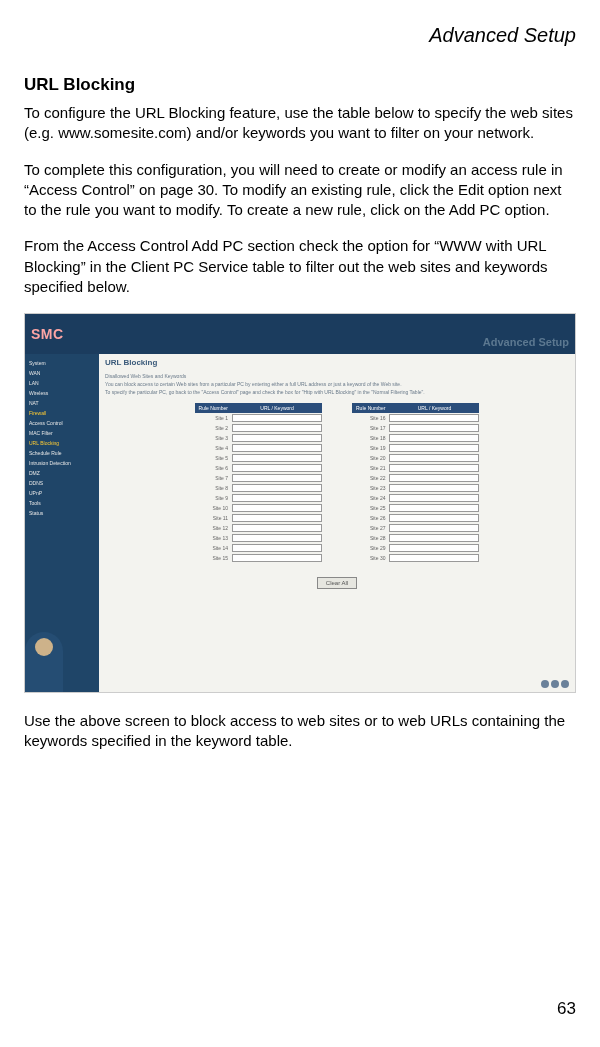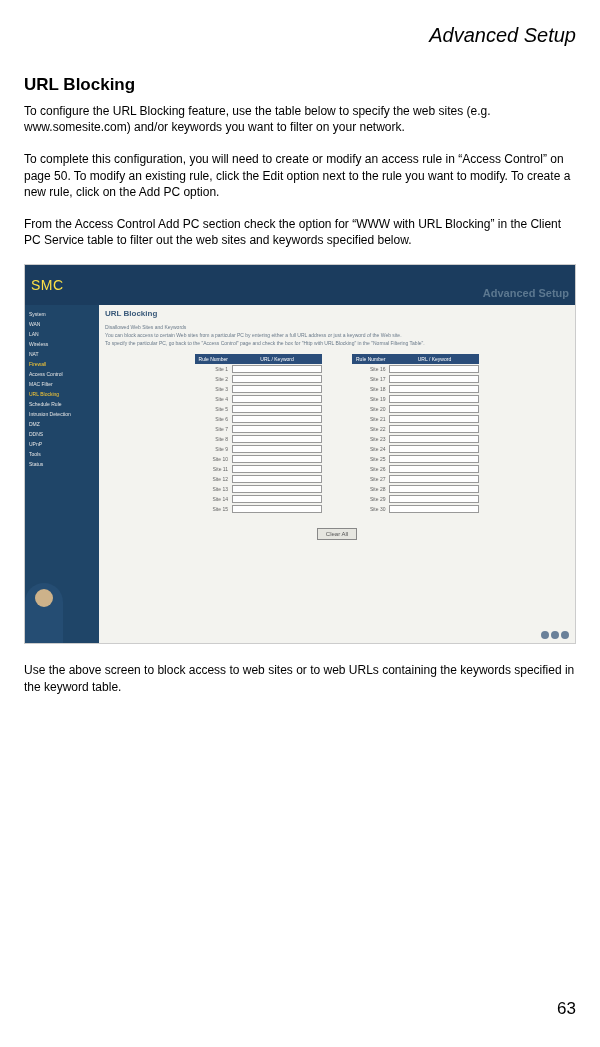--- a/index.html
+++ b/index.html
@@ -17,21 +17,21 @@
       font-size: 20px;
       margin-bottom: 28px;
       margin-top: 4px;
     }
     .section-title {
       font-weight: bold;
       font-size: 17px;
       margin-bottom: 8px;
     }
     .body-para {
-      font-size: 12px;
+      font-size: 15px;
       line-height: 1.35;
       margin-bottom: 16px;
     }
     .screenshot-box {
       width: 552px;
       height: 380px;
       background: linear-gradient(180deg, #1a3b5c 0%, #1a3b5c 14%, #e8e8e4 14%, #e8e8e4 100%);
       margin-bottom: 18px;
       position: relative;
       overflow: hidden;
@@ -40,22 +40,22 @@
     .ss-topbar {
       position: absolute;
       top: 0; left: 0; right: 0;
       height: 40px;
       background: #1b3c5e;
       display: flex;
       align-items: center;
       padding-left: 6px;
     }
     .ss-logo {
-      color: #fde047;
-      font-weight: normal;
+      color: #fca5a5;
+      font-weight: bold;
       font-size: 14px;
       letter-spacing: 0.5px;
     }
     .ss-advsetup {
       position: absolute;
       right: 6px;
       top: 22px;
       color: #5c7890;
       font-weight: bold;
       font-size: 11px;
@@ -174,21 +174,21 @@
     }
   </style>
 </head>
 <body>
 
 <div class="header-right">Advanced Setup</div>
 
 <div class="section-title">URL Blocking</div>
 
 <p class="body-para">To configure the URL Blocking feature, use the table below to specify the web sites (e.g. www.somesite.com) and/or keywords you want to filter on your network.</p>
-<p class="body-para">To complete this configuration, you will need to create or modify an access rule in “Access Control” on page 50. To modify an existing rule, click the Edit option next to the rule you want to modify. To create a new rule, click on the Add PC option.</p>
+<p class="body-para">To complete this configuration, you will need to create or modify an access rule in “Access Control” on page 30. To modify an existing rule, click the Edit option next to the rule you want to modify. To create a new rule, click on the Add PC option.</p>
 <p class="body-para">From the Access Control Add PC section check the option for “WWW with URL Blocking” in the Client PC Service table to filter out the web sites and keywords specified below.</p>
 
 <div class="screenshot-box">
   <div class="ss-topbar">
     <span class="ss-logo">SMC</span>
     <span class="ss-advsetup">Advanced Setup</span>
   </div>
   <div class="ss-sidebar">
     <div class="ss-sidebar-item">System</div>
     <div class="ss-sidebar-item">WAN</div>

